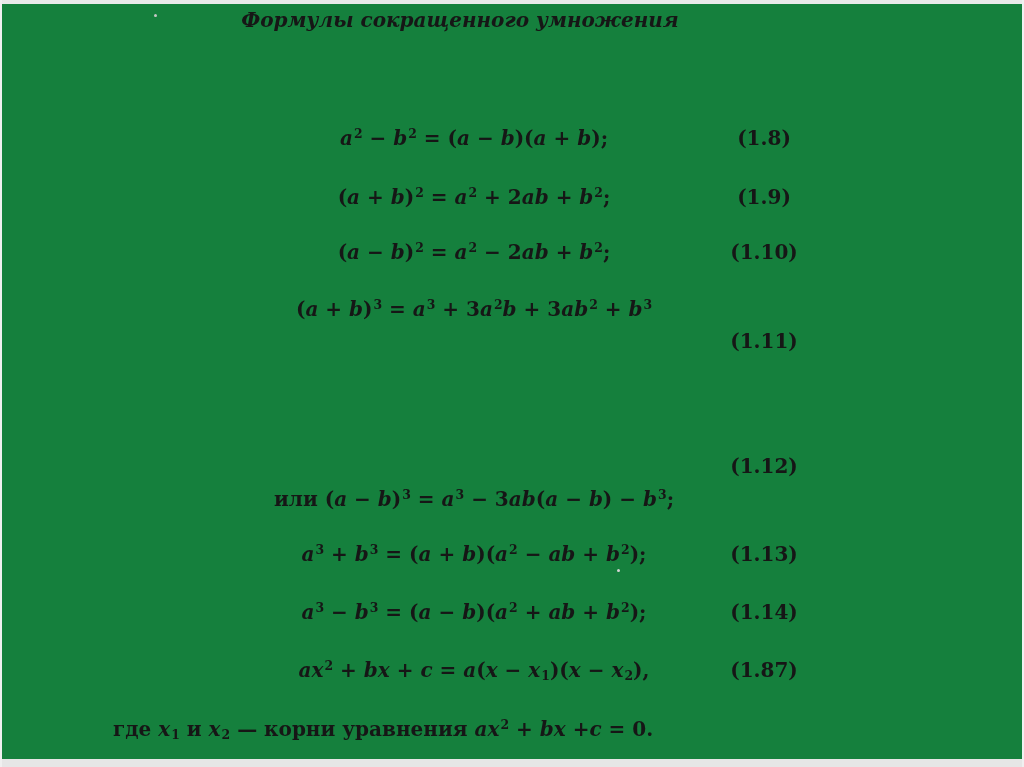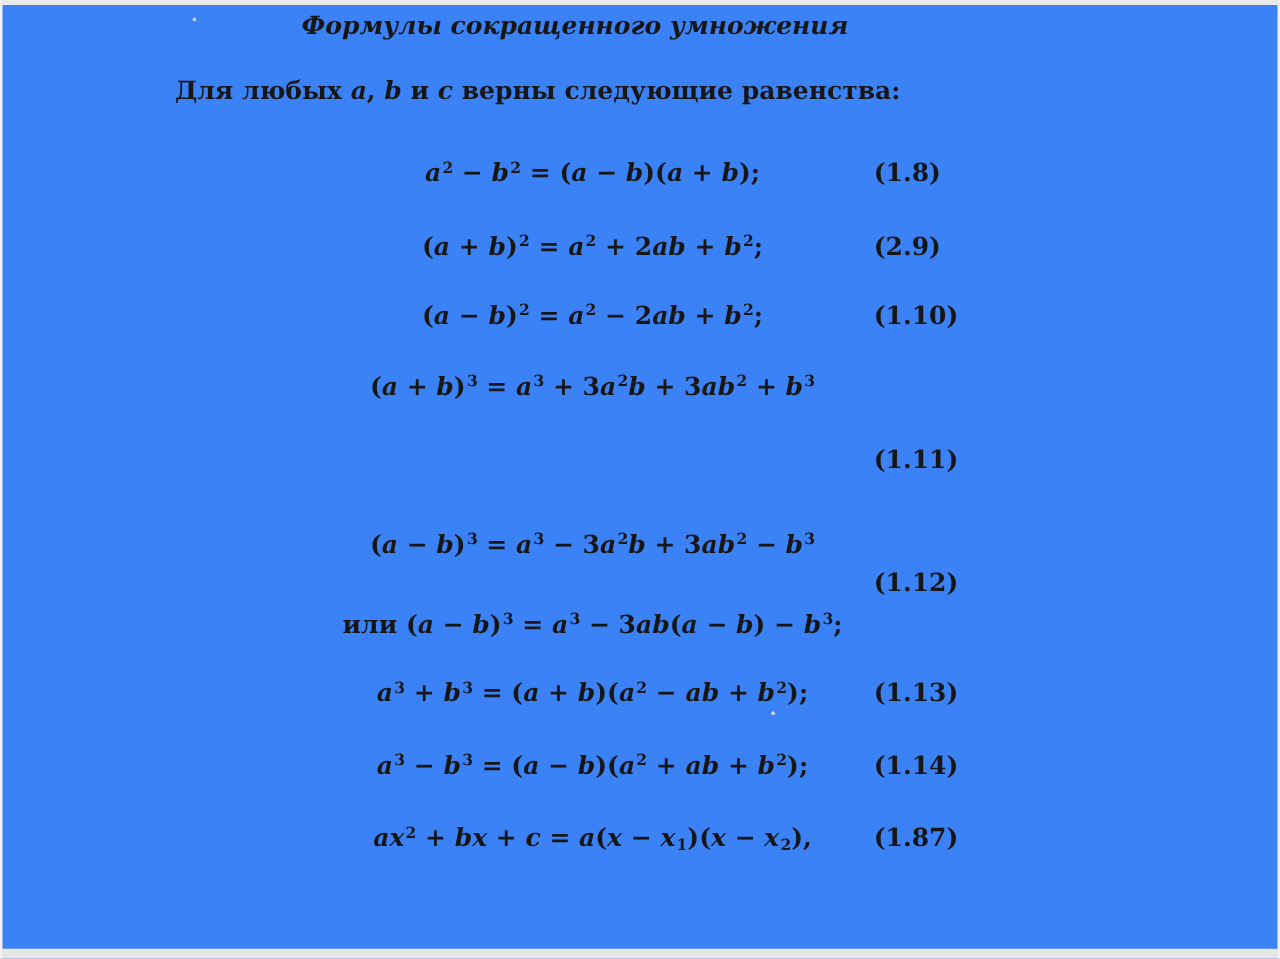--- a/index.html
+++ b/index.html
@@ -1,20 +1,20 @@
 <!DOCTYPE html>
 <html lang="ru"><head>
 <meta charset="utf-8">
 <style>
   html, body { margin: 0; padding: 0; background: #ffffff; }
   .page {
     position: relative;
     width: 1024px;
     height: 767px;
-    background: #3b82f6;
+    background: #15803d;
     overflow: hidden;
     font-family: "DejaVu Serif", "Liberation Serif", serif;
     color: #161616;
     font-weight: 700;
   }
   
   .edge-top    { position: absolute; top: 0; left: 0; right: 0; height: 4px; background: #e9e9e9; }
   .edge-bottom { position: absolute; bottom: 0; left: 0; right: 0; height: 8px; background: #e6e6e6; }
   .edge-left   { position: absolute; top: 0; bottom: 0; left: 0; width: 2px; background: #f0f0f0; }
   .edge-right  { position: absolute; top: 0; bottom: 0; right: 0; width: 2px; background: #f0f0f0; }
@@ -27,40 +27,40 @@
   .intro {
     position: absolute; top: 58px; left: 140px;
     font-size: 20px; line-height: 28px; white-space: nowrap;
   }
   .frow { position: absolute; left: 0; width: 1024px; }
   .eqline {
     position: absolute; left: 0; width: 914px; height: 34px;
     text-align: center; font-size: 20px; line-height: 34px; white-space: nowrap; padding-left: 17px;
   }
   .fnum {
-    position: absolute; left: 699px; width: 90px; height: 34px;
-    text-align: left; font-size: 20px; line-height: 34px; white-space: nowrap;
+    position: absolute; left: 719px; width: 90px; height: 34px;
+    text-align: center; font-size: 20px; line-height: 34px; white-space: nowrap;
   }
   .footnote {
     position: absolute; top: 714px; left: 113px;
     font-size: 20px; line-height: 30px; white-space: nowrap;
   }
   
   .seg-m i { font-style: italic; }
   sup, sub { font-size: 62%; line-height: 0; position: relative; vertical-align: baseline; }
   sup { top: -0.55em; margin-left: 1px; }
   sub { top: 0.28em; margin-left: 1px; }
 
   
   .r18  { top: 121px; }
   .r19  { top: 180px; }
   .r110 { top: 235px; }
   .r111 { top: 292px; height: 96px; }
   .r111 .l2 { top: 62px; }
-  .r111 .fnum { top: 32px; margin-top: 26px; }
+  .r111 .fnum { top: 32px; }
   .r112 { top: 418px; height: 98px; }
   .r112 .l2 { top: 64px; }
   .r112 .fnum { top: 31px; }
   .r113 { top: 537px; }
   .r114 { top: 595px; }
   .r115 { top: 653px; }
 
   
   .dot { position: absolute; border-radius: 50%; background: #c6c6c6; }
   .dot1 { left: 154px; top: 14px; width: 3px; height: 3px; }
@@ -72,56 +72,55 @@
 <div class="page">
   <div class="edge-top"></div>
   <div class="edge-bottom"></div>
   <div class="edge-left"></div>
   <div class="edge-right"></div>
   <div class="dot dot1"></div>
   <div class="dot dot2"></div>
 
   <div class="title">Формулы сокращенного умножения</div>
 
-  <div class="intro"><span class="seg-u">Для любых </span><span class="seg-m"><i>a</i></span><span class="seg-u">, </span><span class="seg-m"><i>b</i></span><span class="seg-u"> и </span><span class="seg-m"><i>c</i></span><span class="seg-u"> верны следующие равенства:</span></div>
 
   <div class="frow r18">
     <div class="eqline"><span class="seg-m"><i>a</i><sup>2</sup> − <i>b</i><sup>2</sup> = (<i>a</i> − <i>b</i>)(<i>a</i> + <i>b</i>);</span></div>
     <div class="fnum">(1.8)</div>
   </div>
 
   <div class="frow r19">
     <div class="eqline"><span class="seg-m">(<i>a</i> + <i>b</i>)<sup>2</sup> = <i>a</i><sup>2</sup> + 2<i>a</i><i>b</i> + <i>b</i><sup>2</sup>;</span></div>
-    <div class="fnum">(2.9)</div>
+    <div class="fnum">(1.9)</div>
   </div>
 
   <div class="frow r110">
     <div class="eqline"><span class="seg-m">(<i>a</i> − <i>b</i>)<sup>2</sup> = <i>a</i><sup>2</sup> − 2<i>a</i><i>b</i> + <i>b</i><sup>2</sup>;</span></div>
     <div class="fnum">(1.10)</div>
   </div>
 
   <div class="frow r111">
     <div class="eqline l1"><span class="seg-m">(<i>a</i> + <i>b</i>)<sup>3</sup> = <i>a</i><sup>3</sup> + 3<i>a</i><sup>2</sup><i>b</i> + 3<i>a</i><i>b</i><sup>2</sup> + <i>b</i><sup>3</sup></span></div>
     <div class="fnum">(1.11)</div>
   </div>
 
   <div class="frow r112">
-    <div class="eqline l1"><span class="seg-m">(<i>a</i> − <i>b</i>)<sup>3</sup> = <i>a</i><sup>3</sup> − 3<i>a</i><sup>2</sup><i>b</i> + 3<i>a</i><i>b</i><sup>2</sup> − <i>b</i><sup>3</sup></span></div>
     <div class="eqline l2"><span class="seg-u">или </span><span class="seg-m">(<i>a</i> − <i>b</i>)<sup>3</sup> = <i>a</i><sup>3</sup> − 3<i>a</i><i>b</i>(<i>a</i> − <i>b</i>) − <i>b</i><sup>3</sup>;</span></div>
     <div class="fnum">(1.12)</div>
   </div>
 
   <div class="frow r113">
     <div class="eqline"><span class="seg-m"><i>a</i><sup>3</sup> + <i>b</i><sup>3</sup> = (<i>a</i> + <i>b</i>)(<i>a</i><sup>2</sup> − <i>a</i><i>b</i> + <i>b</i><sup>2</sup>);</span></div>
     <div class="fnum">(1.13)</div>
   </div>
 
   <div class="frow r114">
     <div class="eqline"><span class="seg-m"><i>a</i><sup>3</sup> − <i>b</i><sup>3</sup> = (<i>a</i> − <i>b</i>)(<i>a</i><sup>2</sup> + <i>a</i><i>b</i> + <i>b</i><sup>2</sup>);</span></div>
     <div class="fnum">(1.14)</div>
   </div>
 
   <div class="frow r115">
     <div class="eqline"><span class="seg-m"><i>a</i><i>x</i><sup>2</sup> + <i>b</i><i>x</i> + <i>c</i> = <i>a</i>(<i>x</i> − <i>x</i><sub>1</sub>)(<i>x</i> − <i>x</i><sub>2</sub>),</span></div>
     <div class="fnum">(1.87)</div>
   </div>
 
+  <div class="footnote"><span class="seg-u">где </span><span class="seg-m"><i>x</i><sub>1</sub></span><span class="seg-u"> и </span><span class="seg-m"><i>x</i><sub>2</sub></span><span class="seg-u"> — корни уравнения </span><span class="seg-m"><i>a</i><i>x</i><sup>2</sup> + <i>b</i><i>x</i> +<i>c</i> = 0.</span></div>
 </div>
 
 </body></html>

